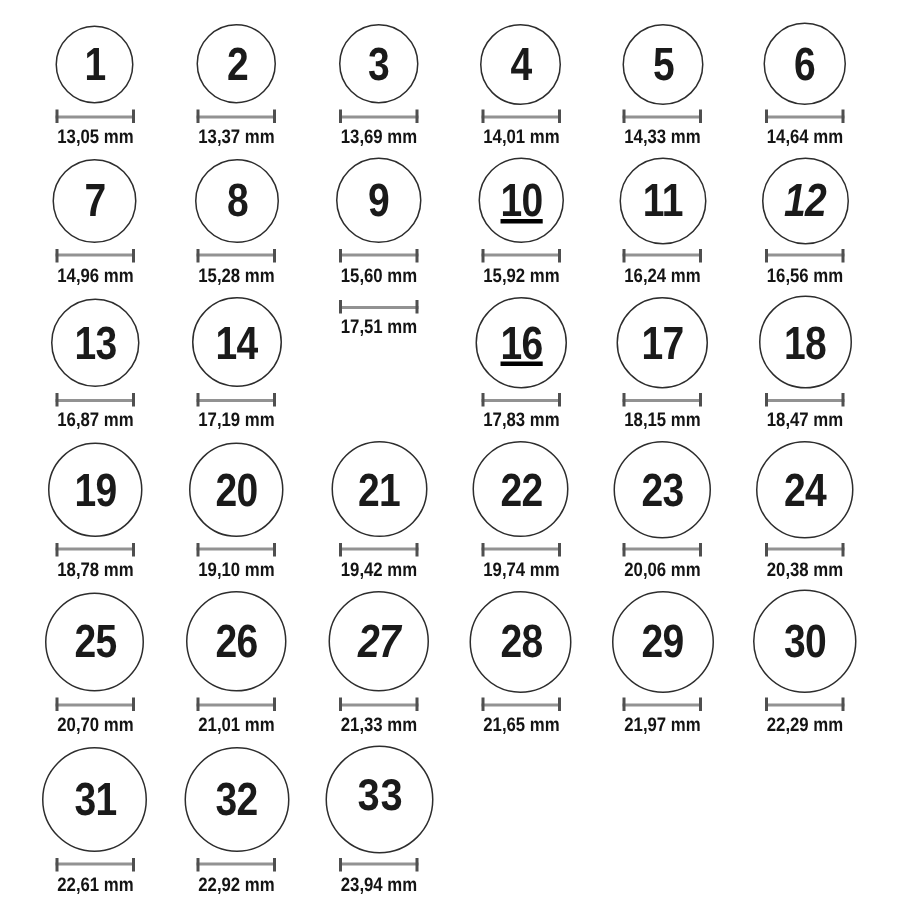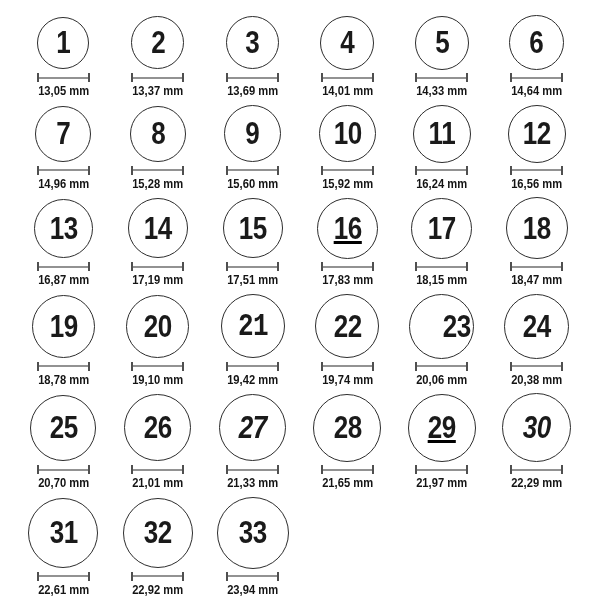--- a/index.html
+++ b/index.html
@@ -151,21 +151,21 @@
           </div>
         </div>
         <div class="measure">
           <span class="tick tick-left"></span>
           <span class="rule"></span>
           <span class="tick tick-right"></span>
         </div>
         <div class="label">15,60 mm</div>
       </div>
       <div class="cell">
-        <div class="circle-wrap" style="height: 58px;">
+        <div class="circle-wrap" style="height: 58px; text-decoration: underline;">
           <div class="circle" style="width: 57px; height: 57px;">
             <span class="num">10</span>
           </div>
         </div>
         <div class="measure">
           <span class="tick tick-left"></span>
           <span class="rule"></span>
           <span class="tick tick-right"></span>
         </div>
         <div class="label">15,92 mm</div>
@@ -177,21 +177,21 @@
           </div>
         </div>
         <div class="measure">
           <span class="tick tick-left"></span>
           <span class="rule"></span>
           <span class="tick tick-right"></span>
         </div>
         <div class="label">16,24 mm</div>
       </div>
       <div class="cell">
-        <div class="circle-wrap" style="height: 58px;">
+        <div class="circle-wrap" style="height: 58px; font-style: italic;">
           <div class="circle" style="width: 58px; height: 58px;">
             <span class="num">12</span>
           </div>
         </div>
         <div class="measure">
           <span class="tick tick-left"></span>
           <span class="rule"></span>
           <span class="tick tick-right"></span>
         </div>
         <div class="label">16,56 mm</div>
@@ -218,25 +218,20 @@
           </div>
         </div>
         <div class="measure">
           <span class="tick tick-left"></span>
           <span class="rule"></span>
           <span class="tick tick-right"></span>
         </div>
         <div class="label">17,19 mm</div>
       </div>
       <div class="cell">
-        <div class="circle-wrap" style="height: 62px;">
-          <div class="circle" style="width: 60px; height: 60px;">
-            <span class="num">15</span>
-          </div>
-        </div>
         <div class="measure">
           <span class="tick tick-left"></span>
           <span class="rule"></span>
           <span class="tick tick-right"></span>
         </div>
         <div class="label">17,51 mm</div>
       </div>
       <div class="cell">
         <div class="circle-wrap" style="height: 62px; text-decoration: underline;">
           <div class="circle" style="width: 61px; height: 61px;">
@@ -299,21 +294,21 @@
         </div>
         <div class="measure">
           <span class="tick tick-left"></span>
           <span class="rule"></span>
           <span class="tick tick-right"></span>
         </div>
         <div class="label">19,10 mm</div>
       </div>
       <div class="cell">
         <div class="circle-wrap" style="height: 65px;">
-          <div class="circle" style="width: 64px; height: 64px; font-family: Liberation Mono, monospace;">
+          <div class="circle" style="width: 64px; height: 64px;">
             <span class="num">21</span>
           </div>
         </div>
         <div class="measure">
           <span class="tick tick-left"></span>
           <span class="rule"></span>
           <span class="tick tick-right"></span>
         </div>
         <div class="label">19,42 mm</div>
       </div>
@@ -325,21 +320,21 @@
         </div>
         <div class="measure">
           <span class="tick tick-left"></span>
           <span class="rule"></span>
           <span class="tick tick-right"></span>
         </div>
         <div class="label">19,74 mm</div>
       </div>
       <div class="cell">
         <div class="circle-wrap" style="height: 65px;">
-          <div class="circle" style="width: 65px; height: 65px; justify-content: flex-end;">
+          <div class="circle" style="width: 65px; height: 65px;">
             <span class="num">23</span>
           </div>
         </div>
         <div class="measure">
           <span class="tick tick-left"></span>
           <span class="rule"></span>
           <span class="tick tick-right"></span>
         </div>
         <div class="label">20,06 mm</div>
       </div>
@@ -405,33 +400,33 @@
         </div>
         <div class="measure">
           <span class="tick tick-left"></span>
           <span class="rule"></span>
           <span class="tick tick-right"></span>
         </div>
         <div class="label">21,65 mm</div>
       </div>
       <div class="cell">
         <div class="circle-wrap" style="height: 69px;">
-          <div class="circle" style="width: 68px; height: 68px; text-decoration: underline;">
+          <div class="circle" style="width: 68px; height: 68px;">
             <span class="num">29</span>
           </div>
         </div>
         <div class="measure">
           <span class="tick tick-left"></span>
           <span class="rule"></span>
           <span class="tick tick-right"></span>
         </div>
         <div class="label">21,97 mm</div>
       </div>
       <div class="cell">
-        <div class="circle-wrap" style="height: 69px; font-style: italic;">
+        <div class="circle-wrap" style="height: 69px;">
           <div class="circle" style="width: 69px; height: 69px;">
             <span class="num">30</span>
           </div>
         </div>
         <div class="measure">
           <span class="tick tick-left"></span>
           <span class="rule"></span>
           <span class="tick tick-right"></span>
         </div>
         <div class="label">22,29 mm</div>
@@ -458,21 +453,21 @@
           </div>
         </div>
         <div class="measure">
           <span class="tick tick-left"></span>
           <span class="rule"></span>
           <span class="tick tick-right"></span>
         </div>
         <div class="label">22,92 mm</div>
       </div>
       <div class="cell">
-        <div class="circle-wrap" style="height: 72px;">
+        <div class="circle-wrap" style="height: 72px; font-family: Liberation Mono, monospace;">
           <div class="circle" style="width: 72px; height: 72px;">
             <span class="num">33</span>
           </div>
         </div>
         <div class="measure">
           <span class="tick tick-left"></span>
           <span class="rule"></span>
           <span class="tick tick-right"></span>
         </div>
         <div class="label">23,94 mm</div>

